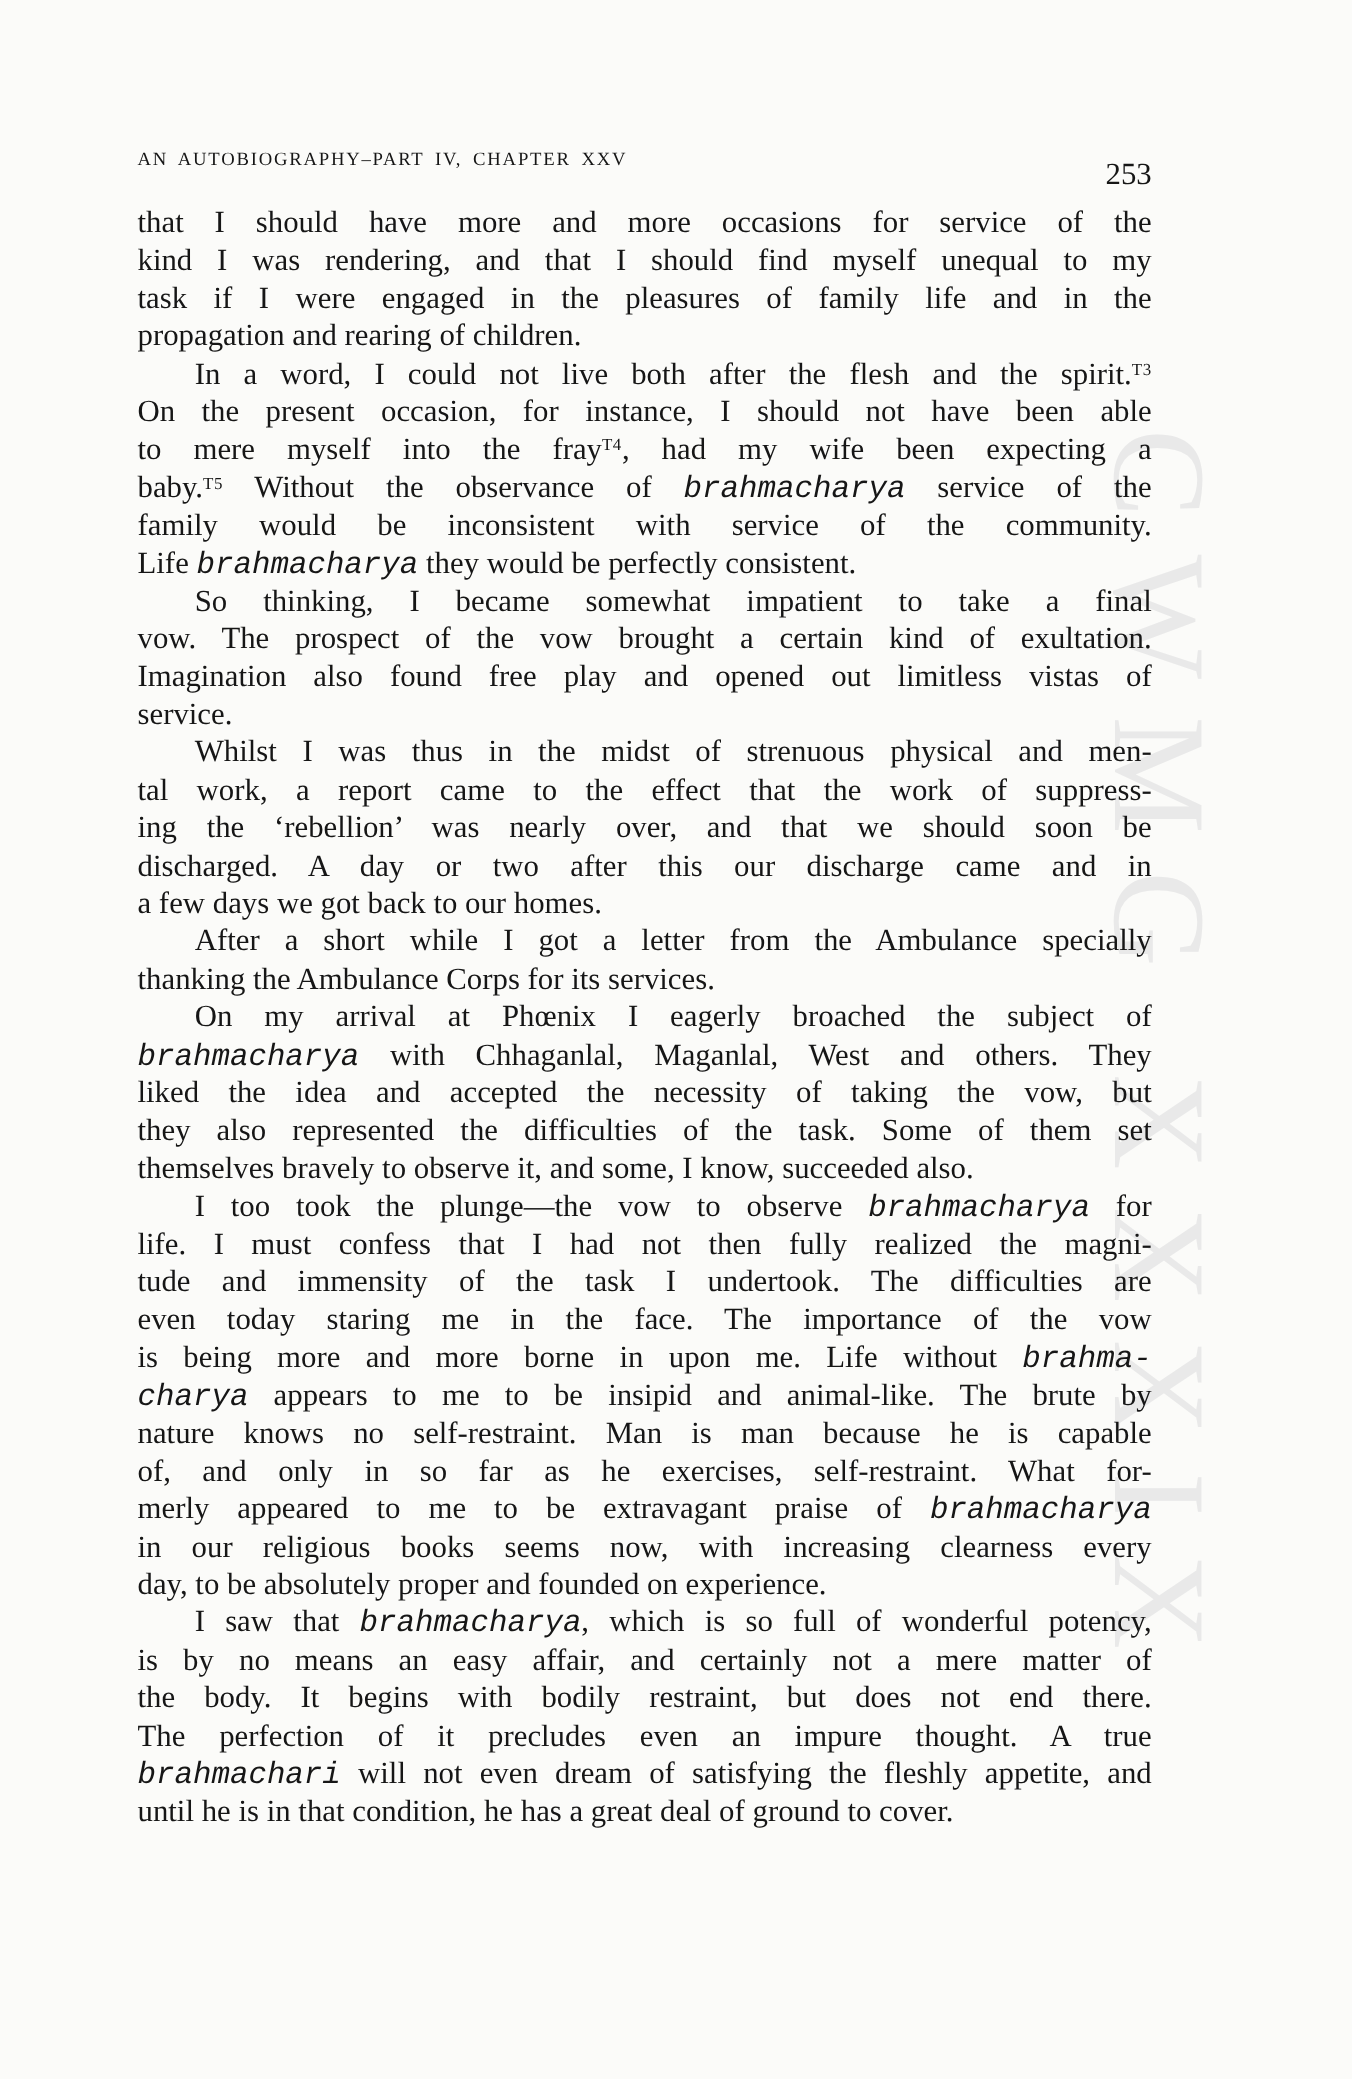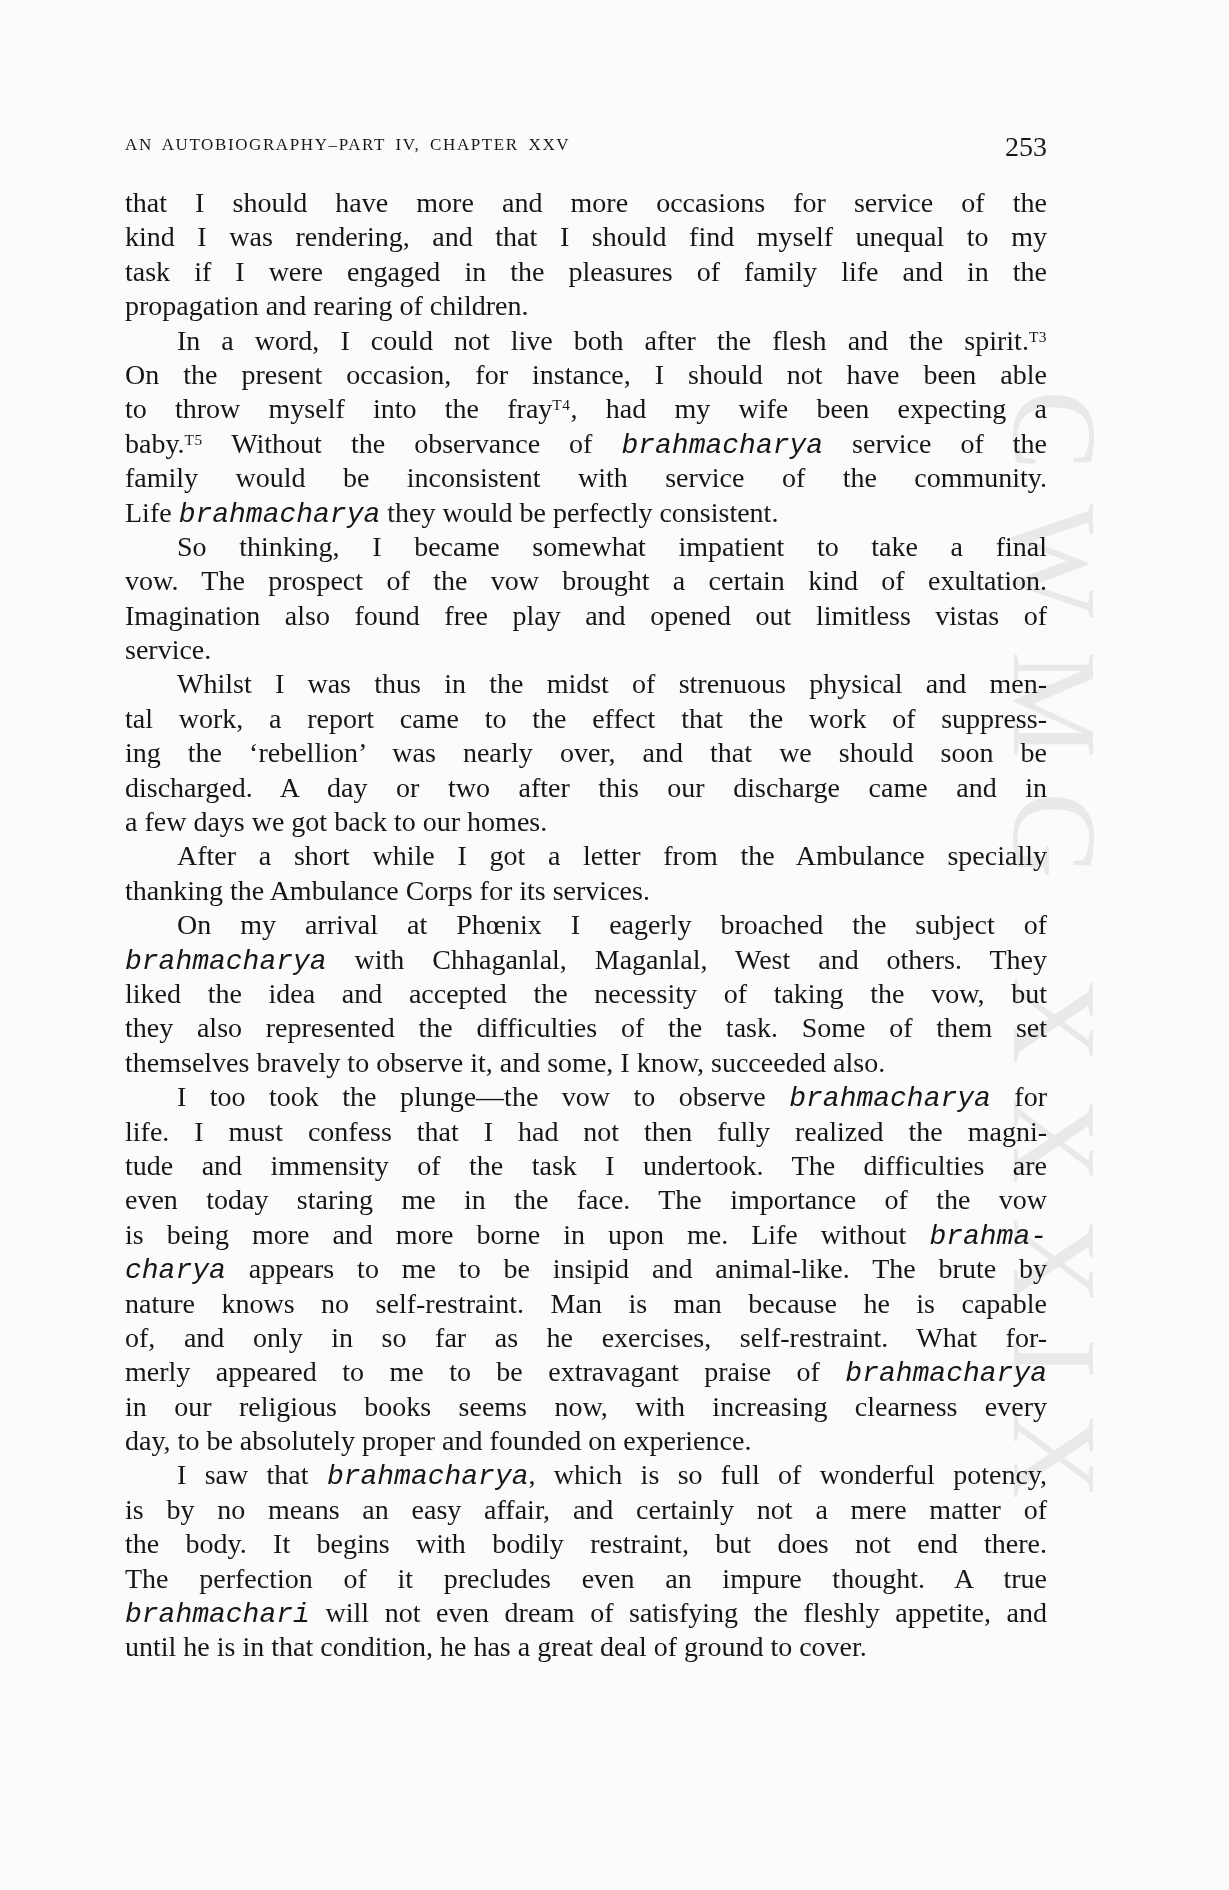--- a/index.html
+++ b/index.html
@@ -21,21 +21,21 @@
     position:absolute;
     left:0; top:4px;
     width:740px;
     font-size:17px;
     letter-spacing:1.6px;
     word-spacing:4px;
     white-space:nowrap;
   }
   .page-number{
     position:absolute;
-    right:0; top:0;
+    right:0; top:12px;
     font-size:28px;
     text-align:right;
   }
   .watermark{
     position:absolute;
     left:1114px;
     top:390px;
     transform:rotate(90deg);
     transform-origin:0 0;
     font-family:"Liberation Serif", serif;
@@ -90,21 +90,21 @@
   <div class="body-text" id="body-text">
       <div>
         <div class="line"><span>that I should have more and more occasions for service of the</span></div>
         <div class="line"><span>kind I was rendering, and that I should find myself unequal to my</span></div>
         <div class="line"><span>task if I were engaged in the pleasures of family life and in the</span></div>
         <div class="line para-end"><span>propagation and rearing of children.</span></div>
       </div>
       <div>
         <div class="line indent"><span>In a word, I could not live both after the flesh and the spirit.</span><span class="run-sup">T3</span></div>
         <div class="line"><span>On the present occasion, for instance, I should not have been able</span></div>
-        <div class="line"><span>to throw myself into the fray</span><span class="run-sup">T4</span><span>, had my wife been expecting a</span></div>
+        <div class="line"><span>to mere myself into the fray</span><span class="run-sup">T4</span><span>, had my wife been expecting a</span></div>
         <div class="line"><span>baby.</span><span class="run-sup">T5</span><span> Without the observance of </span><span class="run-italic">brahmacharya</span><span> service of the</span></div>
         <div class="line"><span>family would be inconsistent with service of the community.</span></div>
         <div class="line para-end"><span>Life </span><span class="run-italic">brahmacharya</span><span> they would be perfectly consistent.</span></div>
       </div>
       <div>
         <div class="line indent"><span>So thinking, I became somewhat impatient to take a final</span></div>
         <div class="line"><span>vow. The prospect of the vow brought a certain kind of exultation.</span></div>
         <div class="line"><span>Imagination also found free play and opened out limitless vistas of</span></div>
         <div class="line para-end"><span>service.</span></div>
       </div>

